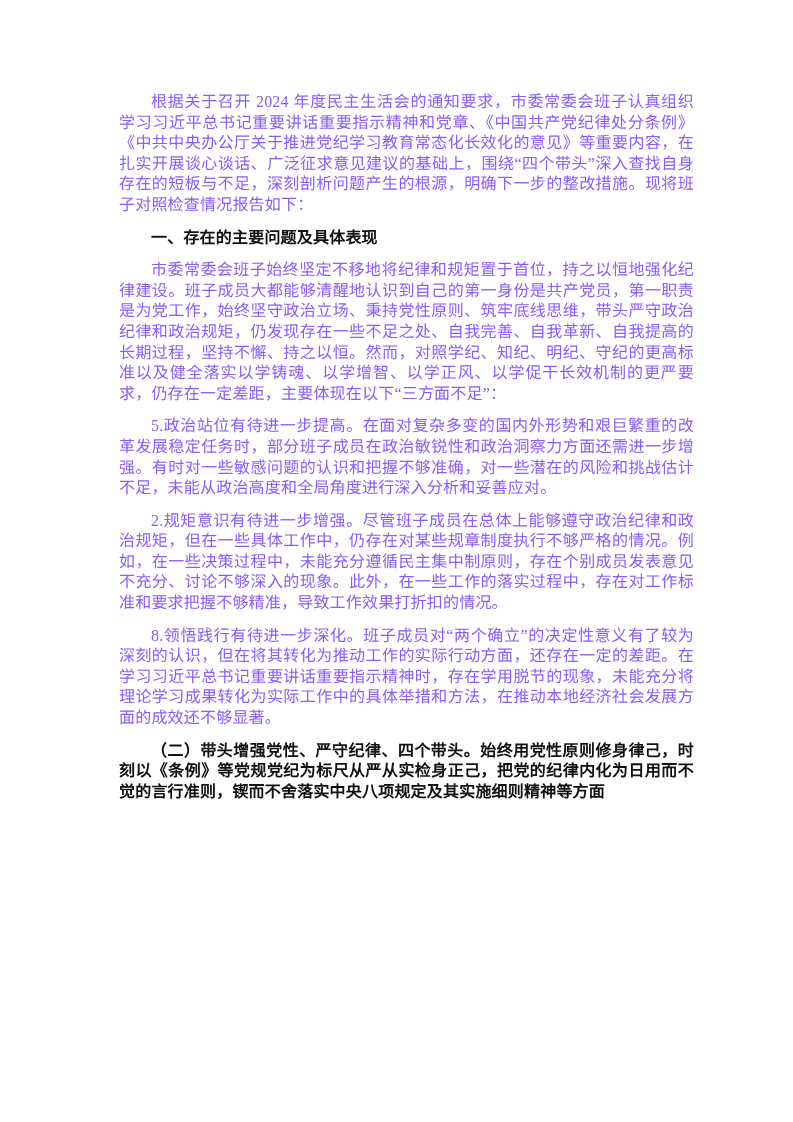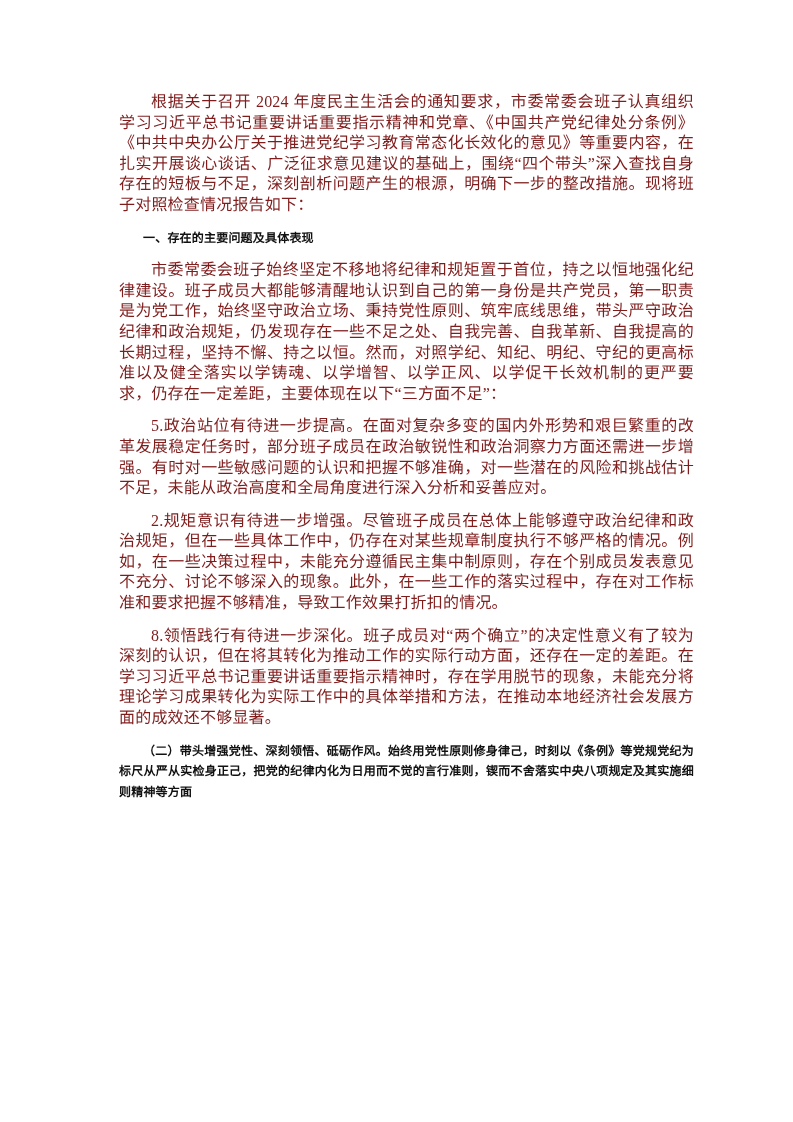--- a/index.html
+++ b/index.html
@@ -15,31 +15,31 @@
     background: #ffffff;
     box-sizing: border-box;
     padding: 92px 99px 0 119px;
     overflow: hidden;
   }
   .doc-para {
     margin: 0 0 12px 0;
     font-family: "Liberation Serif", "DejaVu Serif", serif;
     font-size: 16px;
     line-height: 20.6px;
-    color: #7f1d1d;
+    color: #8b5cf6;
     text-align: justify;
     text-indent: 2em;
     word-break: break-all;
     letter-spacing: 0.2px;
   }
   .doc-heading-1,
   .doc-heading-2 {
     margin: 0 0 12px 0;
     font-family: "Liberation Sans", "DejaVu Sans", sans-serif;
-    font-size: 12px;
+    font-size: 16px;
     line-height: 20.6px;
     color: #111111;
     font-weight: 700;
     text-align: justify;
     text-indent: 2em;
     word-break: break-all;
     letter-spacing: 0.2px;
   }
 </style>
 </head>
@@ -52,15 +52,15 @@
 
 
   <p class="doc-para">市委常委会班子始终坚定不移地将纪律和规矩置于首位，持之以恒地强化纪律建设。班子成员大都能够清醒地认识到自己的第一身份是共产党员，第一职责是为党工作，始终坚守政治立场、秉持党性原则、筑牢底线思维，带头严守政治纪律和政治规矩，仍发现存在一些不足之处、自我完善、自我革新、自我提高的长期过程，坚持不懈、持之以恒。然而，对照学纪、知纪、明纪、守纪的更高标准以及健全落实以学铸魂、以学增智、以学正风、以学促干长效机制的更严要求，仍存在一定差距，主要体现在以下“三方面不足”：</p>
 
   <p class="doc-para">5.政治站位有待进一步提高。在面对复杂多变的国内外形势和艰巨繁重的改革发展稳定任务时，部分班子成员在政治敏锐性和政治洞察力方面还需进一步增强。有时对一些敏感问题的认识和把握不够准确，对一些潜在的风险和挑战估计不足，未能从政治高度和全局角度进行深入分析和妥善应对。</p>
 
   <p class="doc-para">2.规矩意识有待进一步增强。尽管班子成员在总体上能够遵守政治纪律和政治规矩，但在一些具体工作中，仍存在对某些规章制度执行不够严格的情况。例如，在一些决策过程中，未能充分遵循民主集中制原则，存在个别成员发表意见不充分、讨论不够深入的现象。此外，在一些工作的落实过程中，存在对工作标准和要求把握不够精准，导致工作效果打折扣的情况。</p>
 
   <p class="doc-para">8.领悟践行有待进一步深化。班子成员对“两个确立”的决定性意义有了较为深刻的认识，但在将其转化为推动工作的实际行动方面，还存在一定的差距。在学习习近平总书记重要讲话重要指示精神时，存在学用脱节的现象，未能充分将理论学习成果转化为实际工作中的具体举措和方法，在推动本地经济社会发展方面的成效还不够显著。</p>
 
-  <p class="doc-heading-2">（二）带头增强党性、深刻领悟、砥砺作风。始终用党性原则修身律己，时刻以《条例》等党规党纪为标尺从严从实检身正己，把党的纪律内化为日用而不觉的言行准则，锲而不舍落实中央八项规定及其实施细则精神等方面</p>
+  <p class="doc-heading-2">（二）带头增强党性、严守纪律、四个带头。始终用党性原则修身律己，时刻以《条例》等党规党纪为标尺从严从实检身正己，把党的纪律内化为日用而不觉的言行准则，锲而不舍落实中央八项规定及其实施细则精神等方面</p>
 
 </div>
 
 </body></html>

